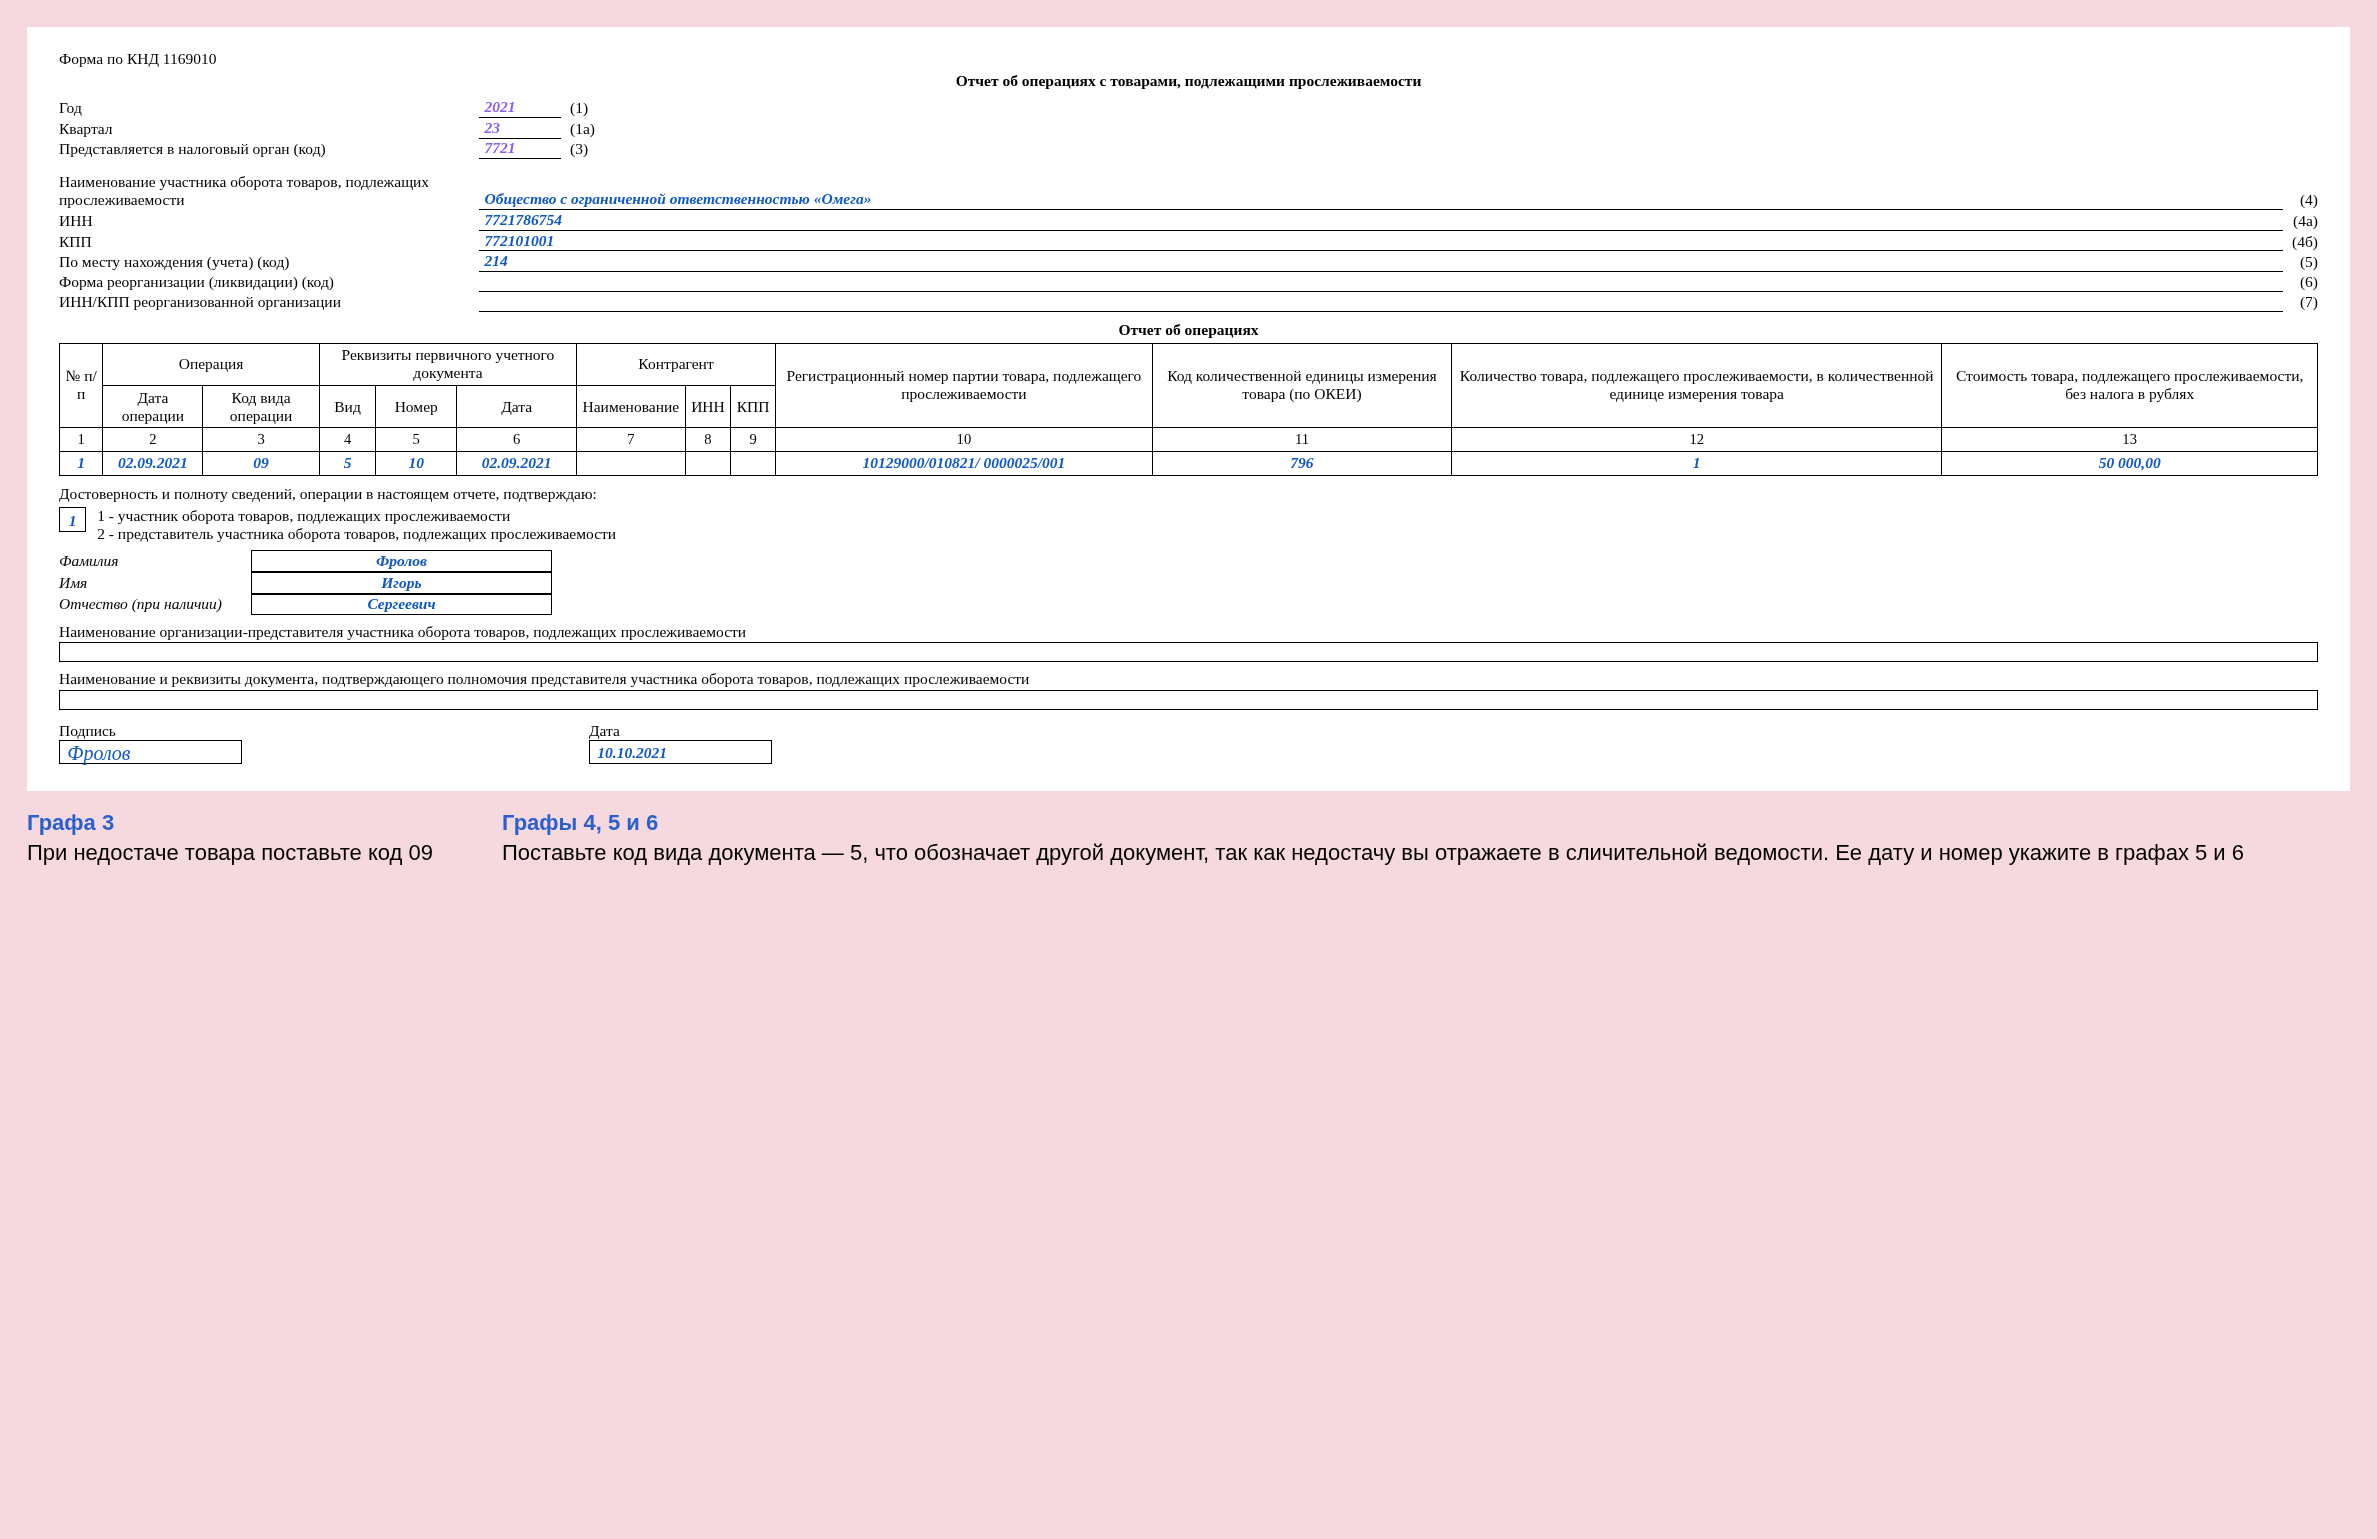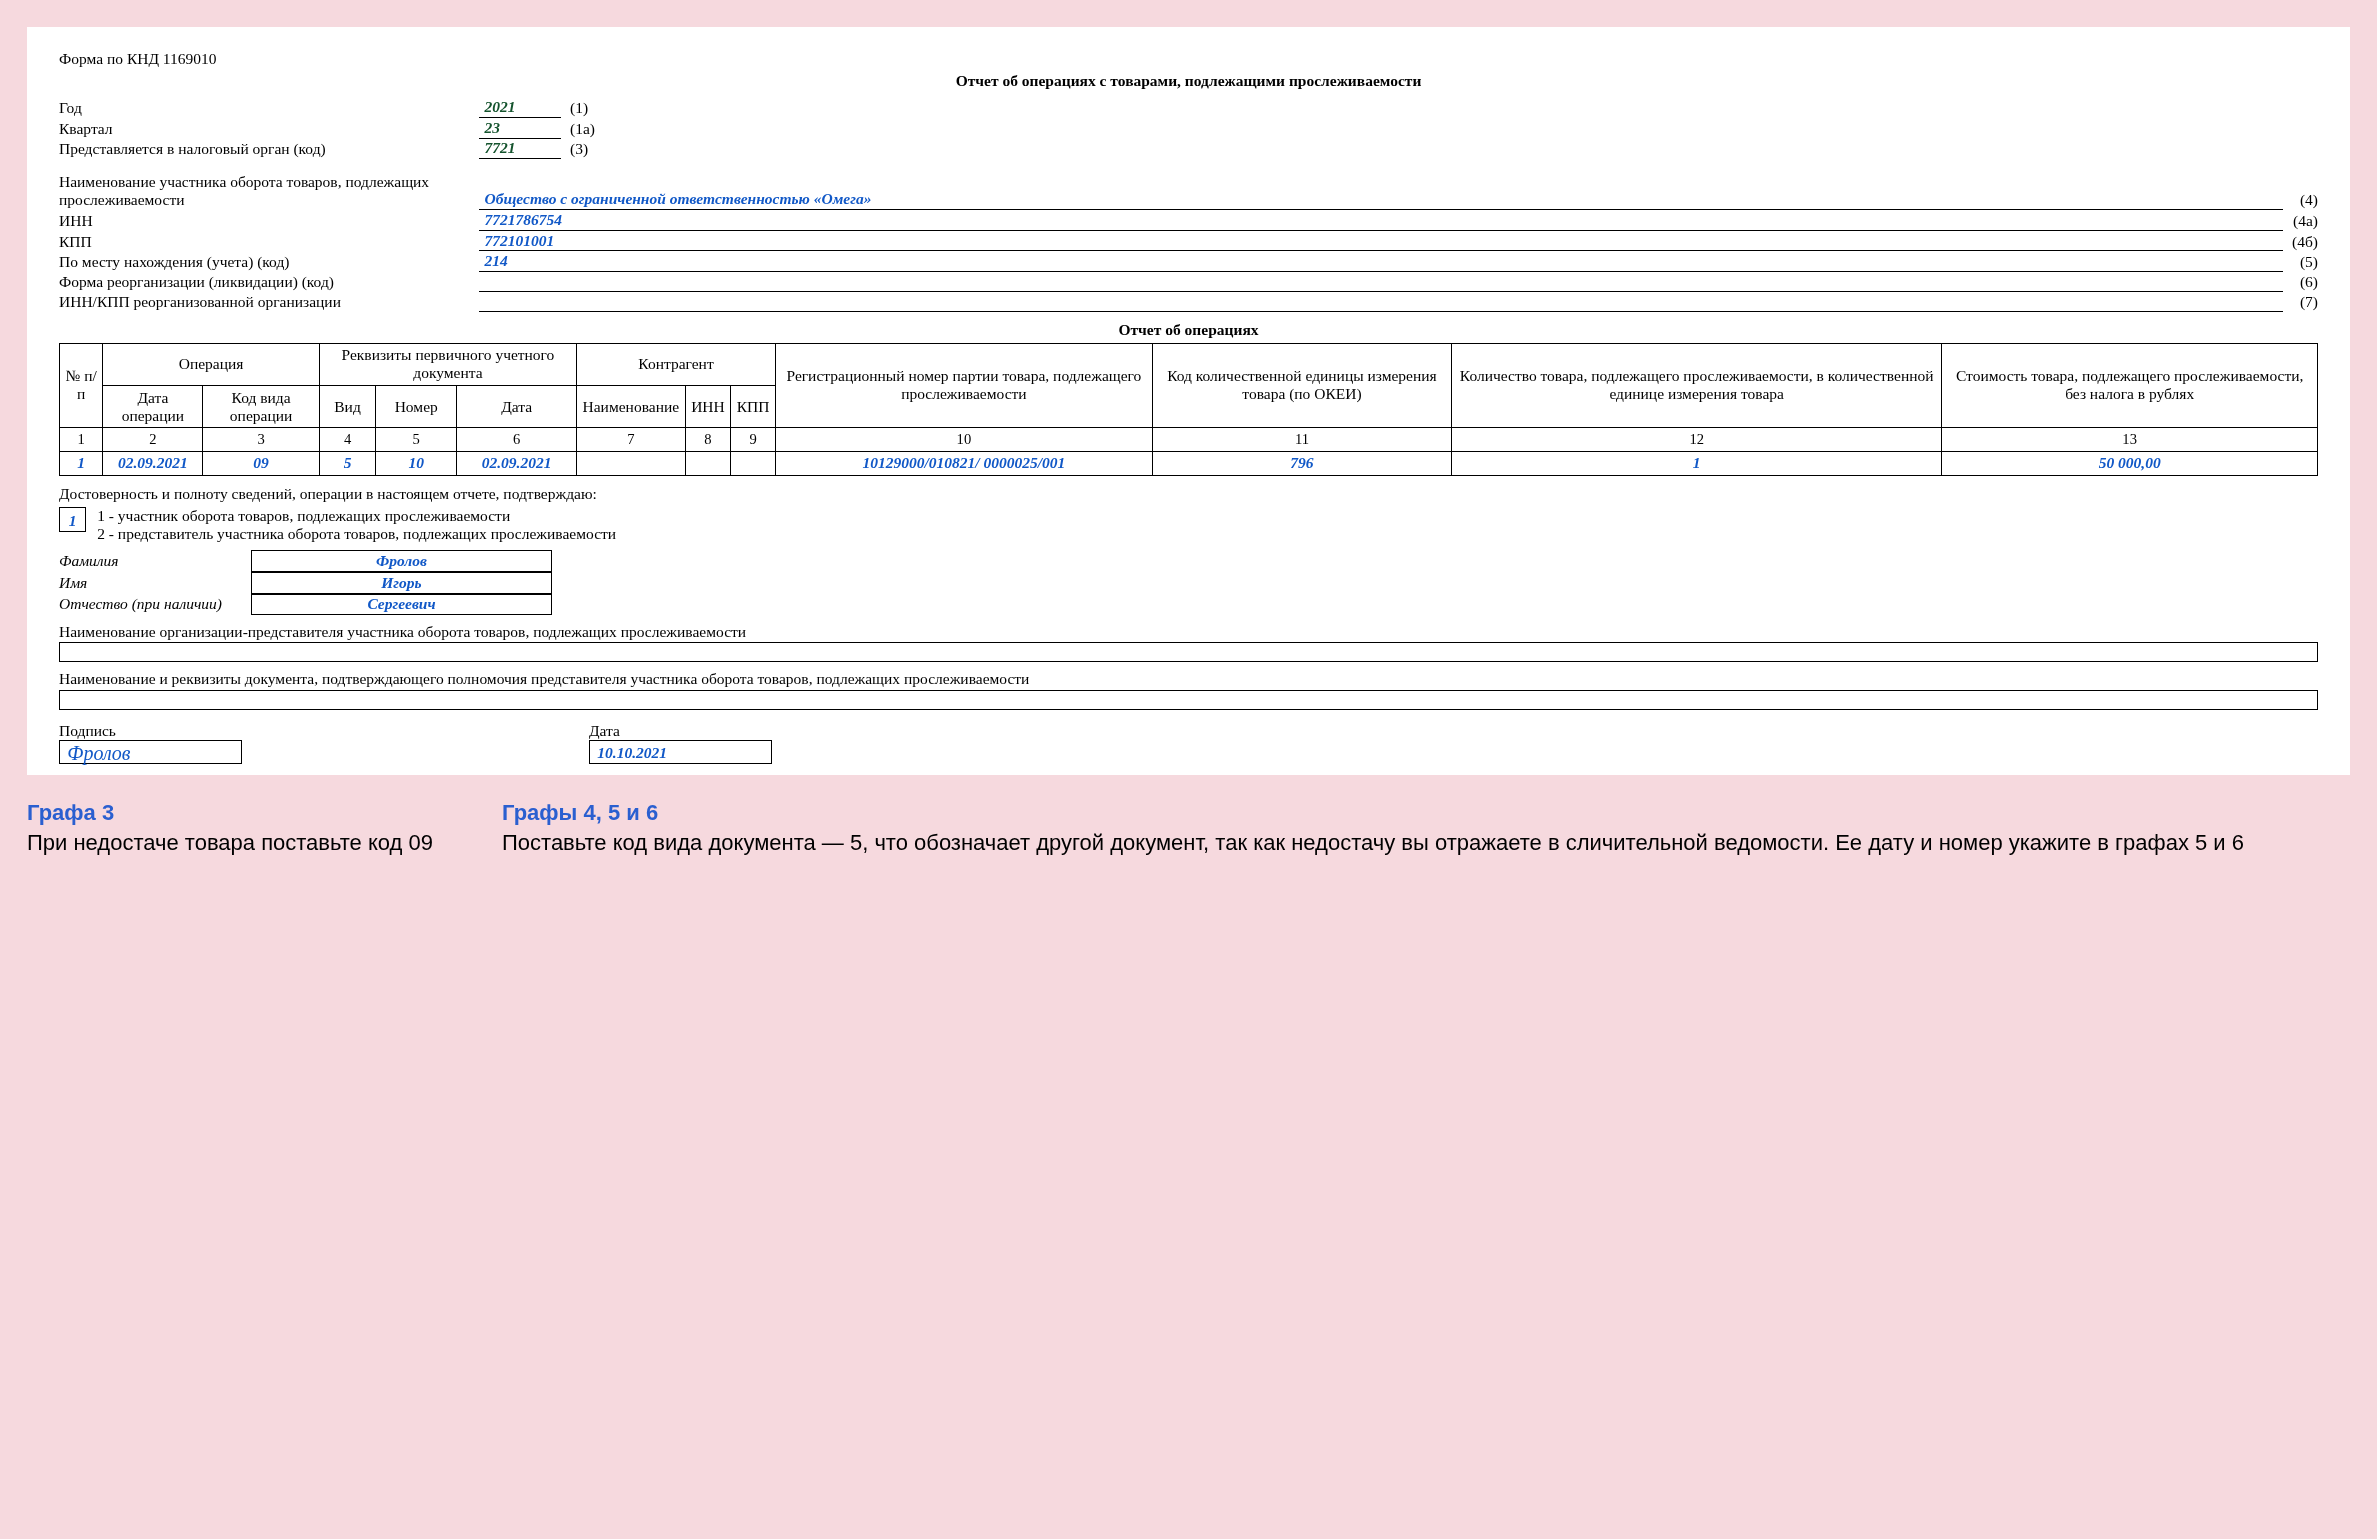--- a/index.html
+++ b/index.html
@@ -6,30 +6,30 @@
   body {
     margin: 0;
     padding: 0;
     background: #f6d9de;
     font-family: Georgia, 'Times New Roman', serif;
     font-size: 15.5px;
     color: #000;
   }
   .sheet {
     background: #fff;
-    margin: 27px 27px 24px 27px;
-    padding: 23px 32px 11px 32px;
+    margin: 27px 27px 18px 27px;
+    padding: 23px 32px 27px 32px;
   }
   .form-code { margin-bottom: 3.7px; }
   .title { text-align: center; font-weight: bold; margin: 0 0 7.3px 0; }
   .hdr-rows { display: table; width: 100%; }
   .hdr-row { display: table-row; }
   .hdr-row > div { display: table-cell; padding: 0.9px 0; vertical-align: bottom; }
   .hdr-label { width: 420px; }
-  .hdr-val { width: 82px; border-bottom: 0.9px solid #000; color: #14532d; font-style: italic; font-weight: bold; padding-left: 5.5px !important; }
+  .hdr-val { width: 82px; border-bottom: 0.9px solid #000; color: #8b5cf6; font-style: italic; font-weight: bold; padding-left: 5.5px !important; }
   .hdr-num { padding-left: 9px !important; }
   .long-rows { margin-top: 12.8px; display: table; width: 100%; }
   .long-row { display: table-row; }
   .long-row > div { display: table-cell; padding: 0.9px 0; vertical-align: bottom; }
   .long-label { width: 420px; padding-right: 9px !important; }
   .long-val { border-bottom: 0.9px solid #000; color: #1158c7; font-style: italic; font-weight: bold; padding-left: 5.5px !important; }
   .long-num { width: 35px; text-align: right; padding-left: 5.5px !important; }
   .subtitle { text-align: center; font-weight: bold; margin: 9px 0 3.7px 0; }
   table.ops { border-collapse: collapse; width: 100%; }
   table.ops th, table.ops td { border: 0.9px solid #000; padding: 2.7px 5.5px; text-align: center; font-weight: normal; vertical-align: middle; }

